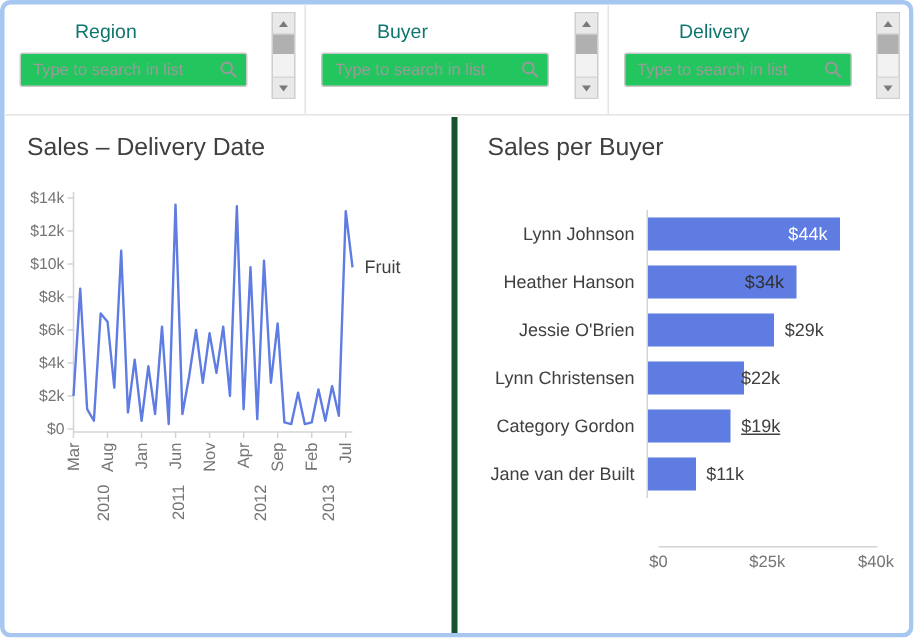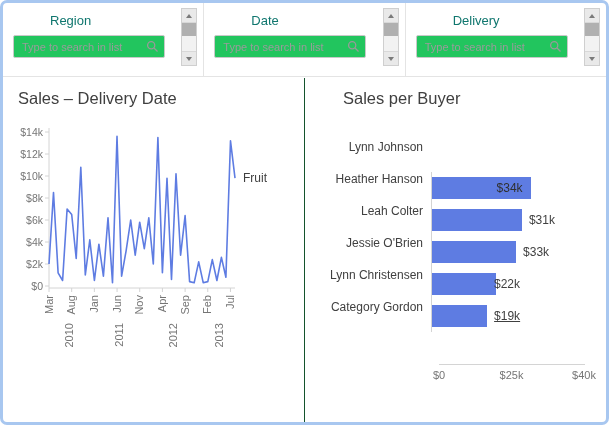--- a/index.html
+++ b/index.html
@@ -29,31 +29,31 @@
   .scroll-btn.down { margin-top: auto; border-top: 1px solid #d8d8d8; }
   .tri-up { width: 0; height: 0; border-left: 3.5px solid transparent;
             border-right: 3.5px solid transparent; border-bottom: 4.5px solid #7a7a7a; }
   .tri-down { width: 0; height: 0; border-left: 3.5px solid transparent;
               border-right: 3.5px solid transparent; border-top: 4.5px solid #7a7a7a; }
   .scroll-thumb { height: 13px; background: #b0b0b0; }
 
   
   .charts-row { position: absolute; top: 75px; left: 0; right: 0; bottom: 0; display: flex; }
   .chart-panel { position: relative; }
-  .line-panel { width: 302px; border-right: 1px solid #14532d; }
+  .line-panel { width: 302px; border-right: 4px solid #14532d; }
   .bar-panel { flex: 1; }
   .chart-title { margin: 0; position: absolute; top: 11px; left: 15px;
                  font-size: 16.5px; font-weight: 400; color: #404040; }
-  .bar-panel .chart-title { left: 20px; margin-left: 18px; }
+  .bar-panel .chart-title { left: 20px; }
 
   #line-svg { position: absolute; left: 4px; top: 40px; }
   svg text { font-family: "Liberation Sans", sans-serif; }
 
   .bar-rows { position: absolute; left: 8px; top: 62px; }
-  .bar-row { display: flex; height: 32px; }
+  .bar-row { display: flex; height: 32px; align-items: center; }
   .bar-name { width: 118px; padding-right: 8px; text-align: right;
               font-size: 12px; color: #404040; white-space: nowrap; }
   .bar-track { position: relative; width: 145px; height: 32px; border-left: 1px solid #d4d4d4; }
   .bar { position: absolute; left: 0; top: 5px; height: 22px; }
   .bar-value { position: absolute; top: 50%; transform: translateY(-50%);
                font-size: 12px; white-space: nowrap; }
   .bar-axis { position: absolute; left: 134px; top: 286px; width: 146px; height: 20px;
               border-top: 1px solid #d4d4d4; }
   .bar-axis span { position: absolute; top: 4px; transform: translateX(-50%);
                    font-size: 11px; color: #757575; }
@@ -81,21 +81,21 @@
             <span class="tri-up"></span>
           </div>
         <div class="scroll-thumb"></div>
         <div class="scroll-btn down">
             <span class="tri-down"></span>
           </div>
       </div>
     </div>
 
     <div class="filter-panel">
-      <div class="filter-title">Date</div>
+      <div class="filter-title">Buyer</div>
       <div class="filter-search">
         <input type="text" placeholder="Type to search in list" style="">
         <span class="search-icon">
           <svg width="13" height="13" viewBox="0 0 13 13">
               <circle cx="5.2" cy="5.2" r="3.6" fill="none" stroke="#999" stroke-width="1.3"></circle>
               <line x1="8" y1="8" x2="11.5" y2="11.5" stroke="#999" stroke-width="1.3"></line>
             </svg>
         </span>
       </div>
       <div class="scrollbar">
@@ -181,54 +181,58 @@
           <polyline points="42.0,146.0 46.5,74.5 51.1,154.8 55.6,162.5 60.1,91.0 64.7,96.5 69.2,140.5 73.8,49.2 78.3,157.0 82.8,121.8 87.4,162.5 91.9,126.2 96.4,158.1 101.0,99.8 105.5,164.7 110.0,18.4 114.6,158.1 119.1,132.8 123.7,102.0 128.2,137.2 132.7,104.2 137.3,130.6 141.8,99.8 146.3,146.0 150.9,19.5 155.4,154.8 160.0,60.2 164.5,161.4 169.0,55.8 173.6,137.2 178.1,97.6 182.6,163.6 187.2,164.7 191.7,143.8 196.2,164.7 200.8,163.6 205.3,141.6 209.9,162.5 214.4,139.4 218.9,159.2 223.5,22.8 228.0,60.2" fill="none" stroke="#5e7ce2" stroke-width="1.6" stroke-linejoin="round"></polyline>
           <text x="236" y="64" font-size="12" fill="#404040">Fruit</text>
         </svg>
     </section>
 
     <section class="chart-panel bar-panel">
       <h2 class="chart-title">Sales per Buyer</h2>
       <div class="bar-rows" id="bar-rows">
           <div class="bar-row">
             <span class="bar-name">Lynn Johnson</span>
+            <span class="bar-track">
+              <div class="bar" style="width: 127.6px; background: rgb(94, 124, 226);"></div>
+              <span class="bar-value" style="color: rgb(255, 255, 255); right: 24.4px;">$44k</span>
+            </span>
           </div>
           <div class="bar-row">
             <span class="bar-name">Heather Hanson</span>
             <span class="bar-track">
               <div class="bar" style="width: 98.6px; background: rgb(94, 124, 226);"></div>
               <span class="bar-value" style="color: rgb(48, 48, 48); right: 53.4px;">$34k</span>
             </span>
           </div>
           <div class="bar-row">
-            <span class="bar-name">Leah Colter</span>
-            <span class="bar-track">
-              <div class="bar" style="width: 89.9px; background: rgb(94, 124, 226);"></div>
-              <span class="bar-value" style="color: rgb(64, 64, 64); left: 96.9px;">$31k</span>
-            </span>
-          </div>
-          <div class="bar-row">
             <span class="bar-name">Jessie O'Brien</span>
             <span class="bar-track">
               <div class="bar" style="width: 84.1px; background: rgb(94, 124, 226);"></div>
-              <span class="bar-value" style="color: rgb(64, 64, 64); left: 91.1px;">$33k</span>
+              <span class="bar-value" style="color: rgb(64, 64, 64); left: 91.1px;">$29k</span>
             </span>
           </div>
           <div class="bar-row">
             <span class="bar-name">Lynn Christensen</span>
             <span class="bar-track">
               <div class="bar" style="width: 63.8px; background: rgb(94, 124, 226);"></div>
               <span class="bar-value" style="color: rgb(64, 64, 64); left: 62px;">$22k</span>
             </span>
           </div>
           <div class="bar-row">
             <span class="bar-name">Category Gordon</span>
             <span class="bar-track">
               <div class="bar" style="width: 55.1px; background: rgb(94, 124, 226);"></div>
               <span class="bar-value" style="color: rgb(64, 64, 64); left: 62.1px; text-decoration: underline;">$19k</span>
+            </span>
+          </div>
+          <div class="bar-row">
+            <span class="bar-name">Jane van der Built</span>
+            <span class="bar-track">
+              <div class="bar" style="width: 31.9px; background: rgb(94, 124, 226);"></div>
+              <span class="bar-value" style="color: rgb(64, 64, 64); left: 38.9px;">$11k</span>
             </span>
           </div>
         </div>
       <div class="bar-axis" id="bar-axis">
           <span style="left: 0px;">$0</span>
           <span style="left: 72.5px;">$25k</span>
           <span style="left: 145px;">$40k</span>
         </div>
     </section>
 

